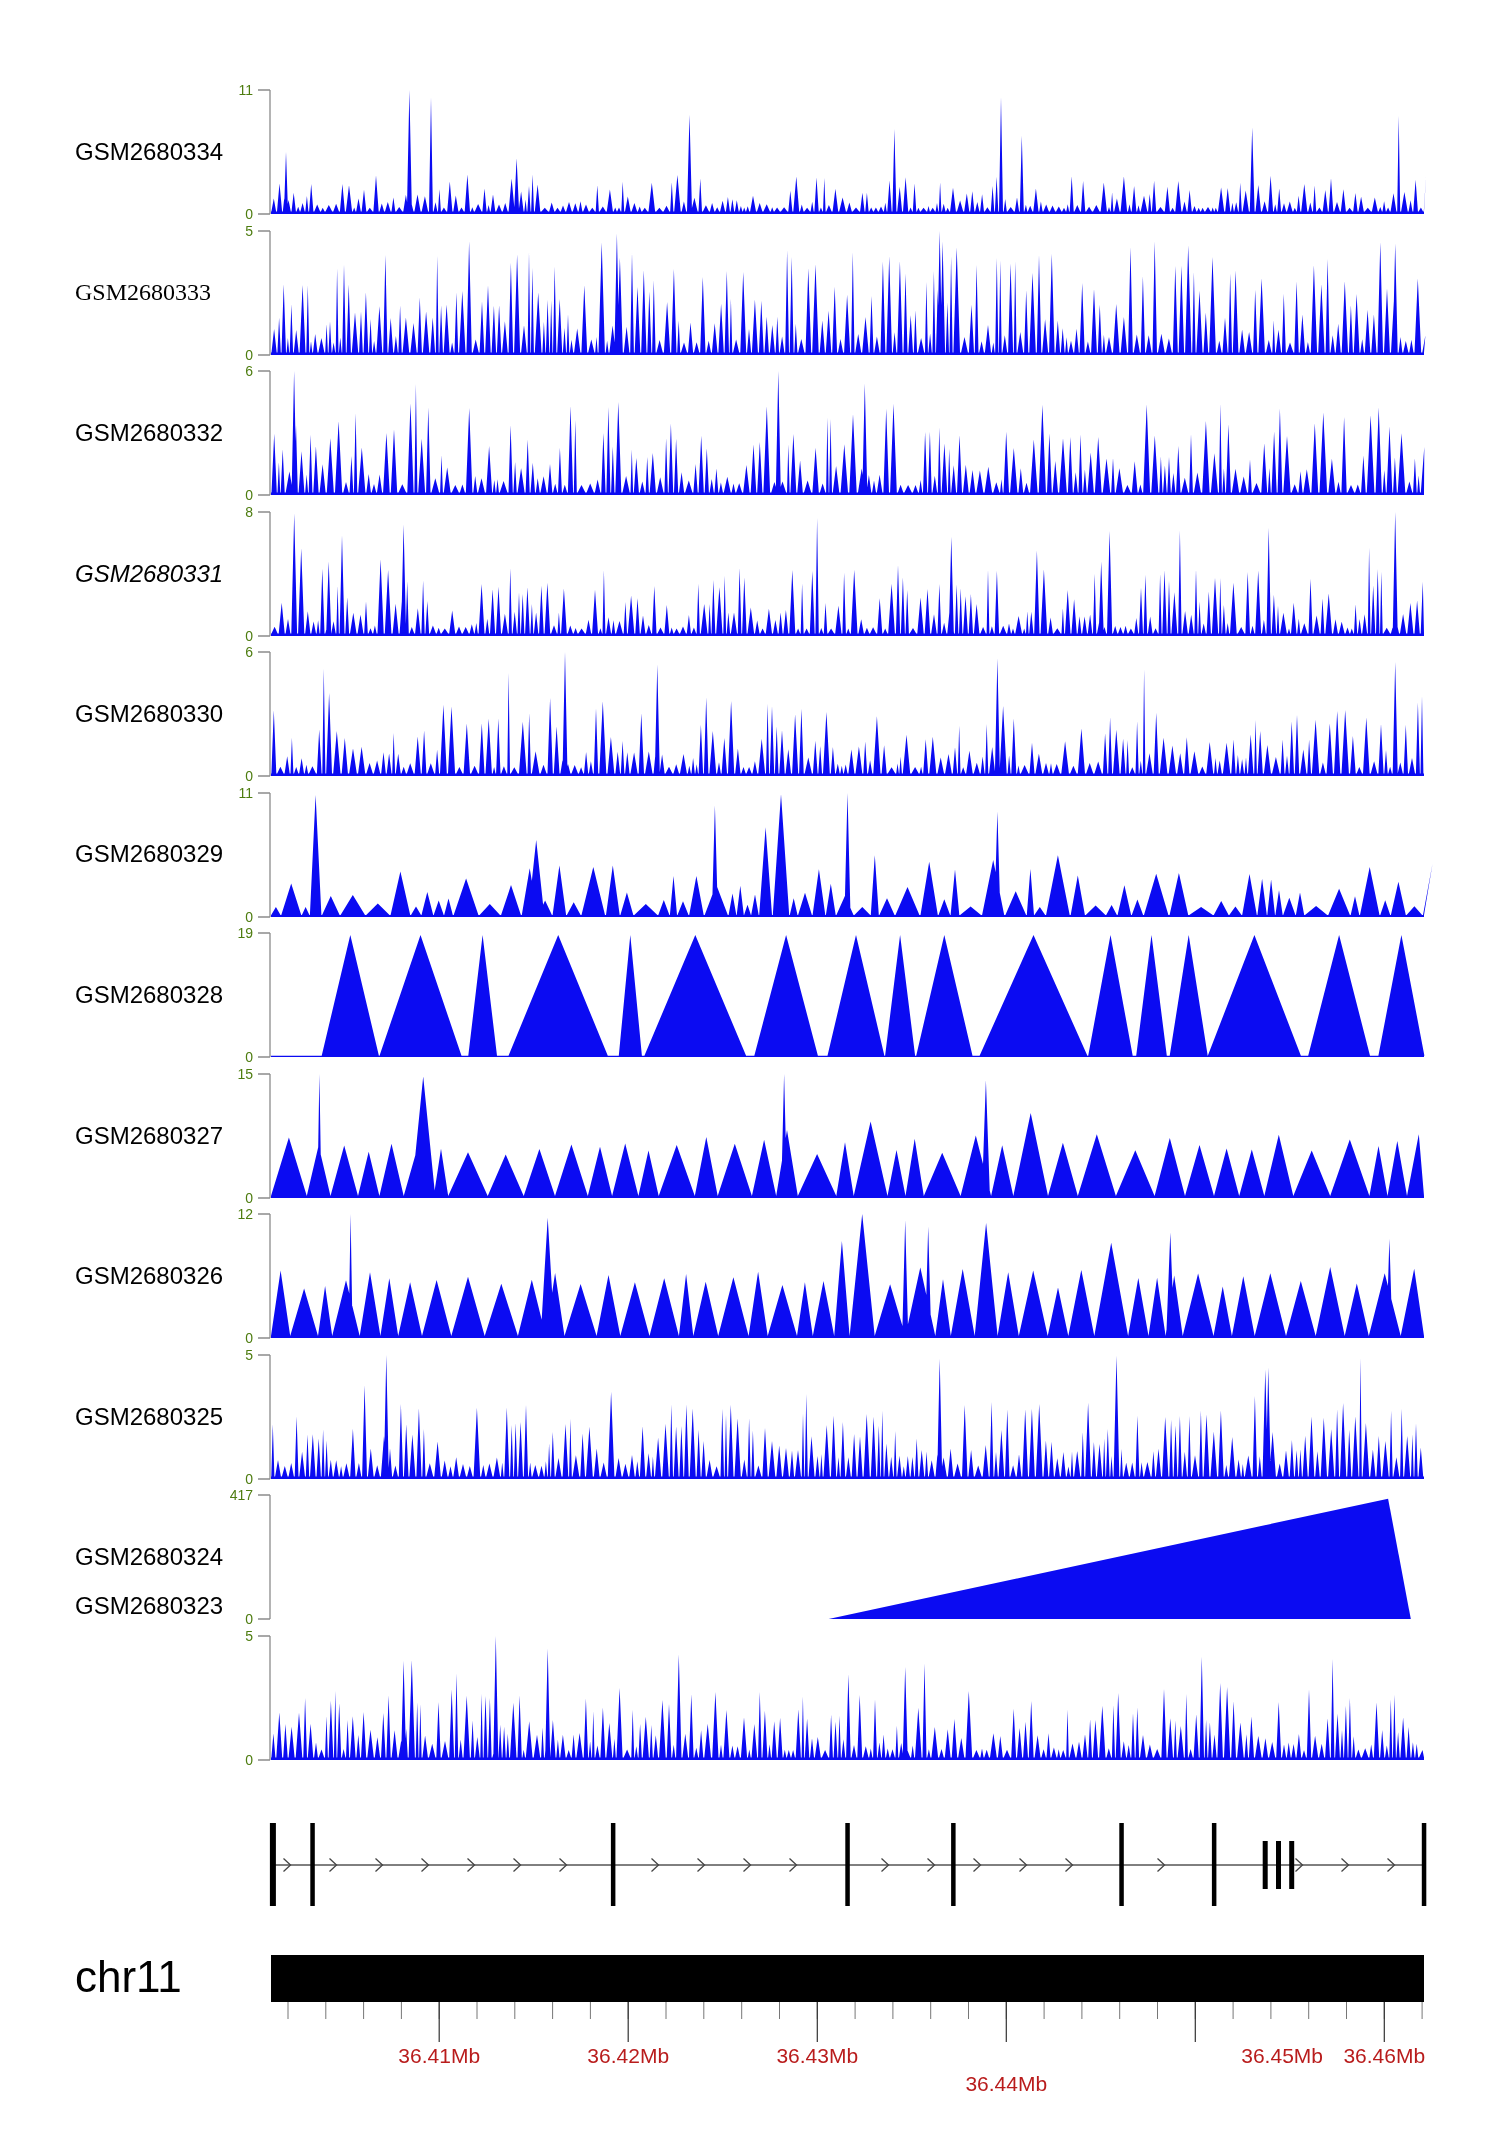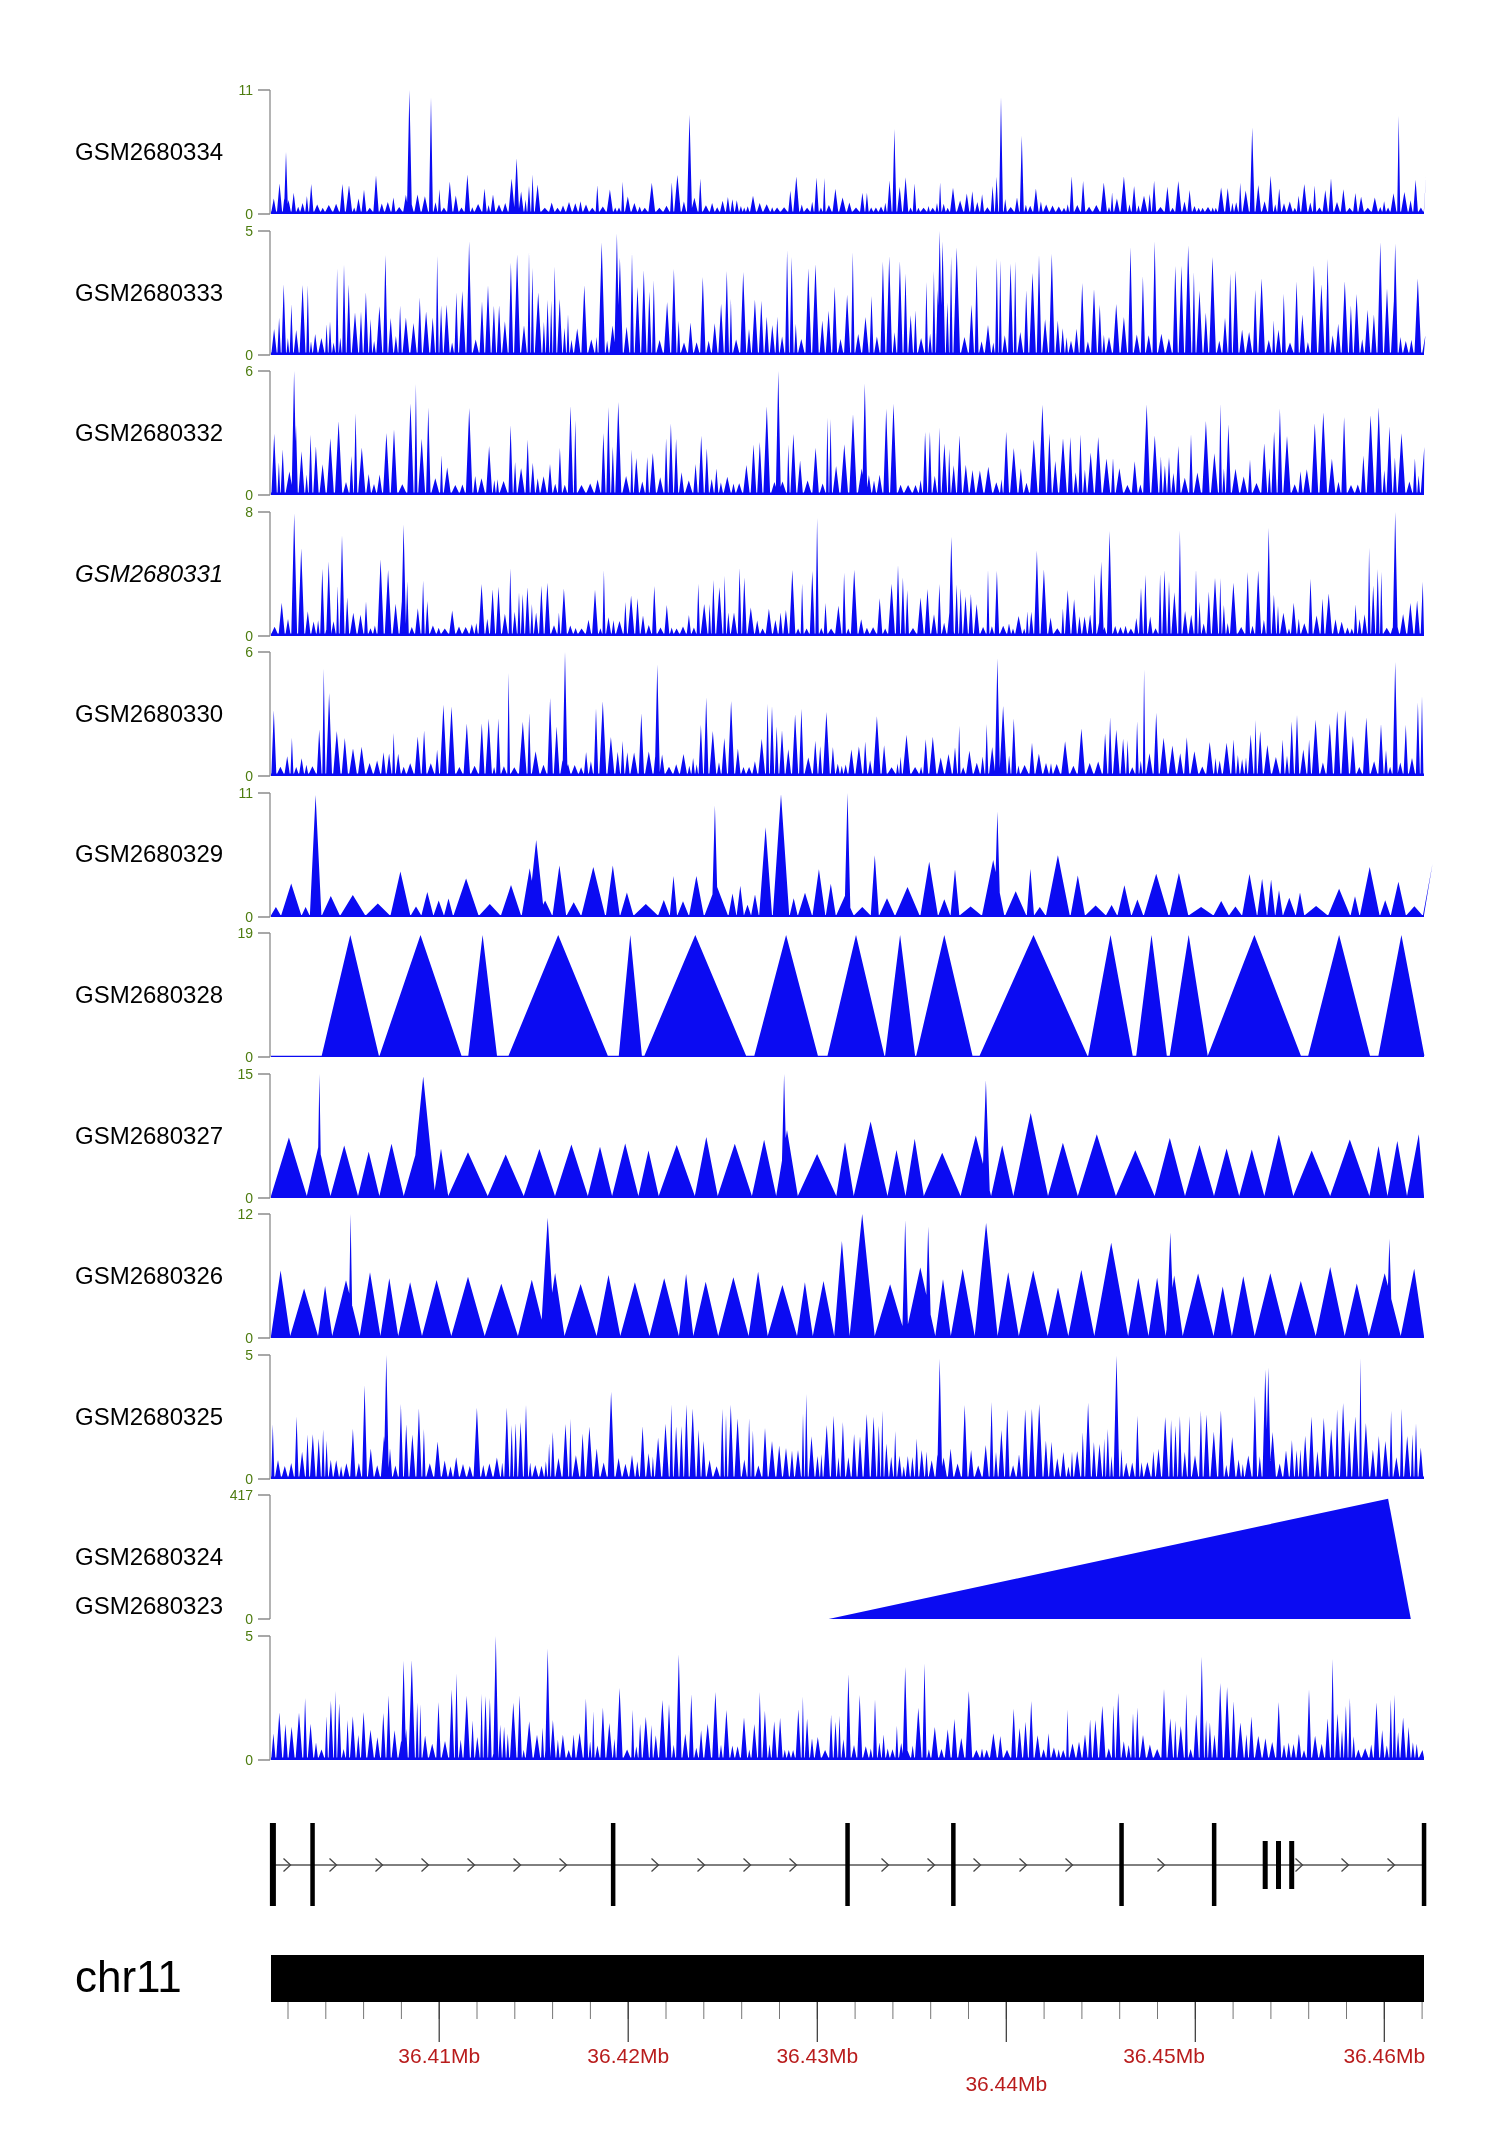--- a/index.html
+++ b/index.html
@@ -23,21 +23,21 @@
       <div class="ymax" style="top: 83px;">11</div>
       <div class="yzero" style="top: 207px;">0</div>
       <svg class="bracket" width="16" height="128" style="left: 255px; top: 88px;">
         <path d="M15 2 V126 M3 2 H15 M3 126 H15" stroke="#8c8c8c" stroke-width="1.3" fill="none"></path>
       </svg>
       <svg class="signal" width="1153" height="125" style="left: 271px; top: 90px;">
         <path d="M0 124 L0 121.5 L0.4 121.5 L2.8 108.4 L5.1 121.5 L6.0 121.5 L8.5 93.6 L11.1 121.5 L11.8 121.5 L13.2 108.4 L14.7 121.5 L13.0 121.5 L15.0 62.0 L17.0 121.5 L15.3 121.5 L17.5 110.1 L19.8 121.5 L20.5 121.5 L22.7 102.8 L24.9 121.5 L25.5 121.5 L27.2 116.7 L28.8 121.5 L29.4 121.5 L31.6 113.0 L33.7 121.5 L34.3 121.5 L35.9 105.9 L37.4 121.5 L38.1 121.5 L40.2 93.9 L42.4 121.5 L43.3 121.5 L46.2 114.4 L49.1 121.5 L49.9 121.5 L51.7 117.7 L53.6 121.5 L54.5 121.5 L57.8 114.9 L61.2 121.5 L62.3 121.5 L65.1 113.8 L68.0 121.5 L68.9 121.5 L71.4 93.9 L73.9 121.5 L74.9 121.5 L78.0 95.3 L81.1 121.5 L81.8 121.5 L83.2 117.6 L84.5 121.5 L85.2 121.5 L87.5 108.5 L89.8 121.5 L90.6 121.5 L93.0 99.8 L95.3 121.5 L96.2 121.5 L98.8 117.7 L101.5 121.5 L102.4 121.5 L105.0 85.4 L107.7 121.5 L108.5 121.5 L110.8 113.6 L113.1 121.5 L114.0 121.5 L116.8 111.9 L119.6 121.5 L120.5 121.5 L122.4 107.5 L124.3 121.5 L125.2 121.5 L128.2 116.9 L131.3 121.5 L132.3 121.5 L134.9 104.8 L137.5 121.5 L135.9 121.5 L138.4 0.0 L140.9 121.5 L138.4 121.5 L140.4 113.0 L142.5 121.5 L143.4 121.5 L146.5 104.5 L149.6 121.5 L150.7 121.5 L153.9 106.3 L157.1 121.5 L158.0 121.5 L160.0 7.4 L161.9 121.5 L162.6 121.5 L164.5 112.2 L166.4 121.5 L167.0 121.5 L168.4 99.2 L169.9 121.5 L170.6 121.5 L172.9 117.4 L175.3 121.5 L176.2 121.5 L178.8 91.6 L181.4 121.5 L182.3 121.5 L184.8 105.6 L187.4 121.5 L188.2 121.5 L190.5 117.5 L192.8 121.5 L193.7 121.5 L196.4 84.6 L199.0 121.5 L199.8 121.5 L201.3 117.2 L202.9 121.5 L203.8 121.5 L207.1 113.9 L210.5 121.5 L211.4 121.5 L213.5 98.4 L215.6 121.5 L216.2 121.5 L217.6 115.0 L219.0 121.5 L219.7 121.5 L222.0 104.6 L224.3 121.5 L225.2 121.5 L228.0 114.5 L230.8 121.5 L231.8 121.5 L234.2 112.9 L236.7 121.5 L237.6 121.5 L240.6 88.5 L243.7 121.5 L243.1 121.5 L245.6 68.2 L248.1 121.5 L244.4 121.5 L245.7 111.5 L247.0 121.5 L247.6 121.5 L250.1 101.4 L252.6 121.5 L253.3 121.5 L254.6 109.6 L255.8 121.5 L256.3 121.5 L258.0 96.0 L259.6 121.5 L260.1 121.5 L261.6 84.5 L263.0 121.5 L263.8 121.5 L266.6 94.5 L269.3 121.5 L270.4 121.5 L273.8 117.7 L277.1 121.5 L278.2 121.5 L280.7 112.6 L283.3 121.5 L284.1 121.5 L286.5 117.7 L289.0 121.5 L289.8 121.5 L292.0 115.4 L294.3 121.5 L295.2 121.5 L298.0 112.1 L300.8 121.5 L301.8 121.5 L304.3 113.2 L306.8 121.5 L307.6 121.5 L309.5 111.2 L311.4 121.5 L312.2 121.5 L315.0 114.4 L317.7 121.5 L318.6 121.5 L321.3 117.8 L323.9 121.5 L324.7 121.5 L326.3 95.2 L327.9 121.5 L328.7 121.5 L331.8 116.5 L334.8 121.5 L335.8 121.5 L338.9 99.5 L341.9 121.5 L342.7 121.5 L344.2 117.5 L345.7 121.5 L346.2 121.5 L348.0 117.4 L349.7 121.5 L350.3 121.5 L351.7 91.7 L353.2 121.5 L354.0 121.5 L356.8 106.6 L359.6 121.5 L360.6 121.5 L363.4 112.9 L366.1 121.5 L366.9 121.5 L368.7 116.4 L370.4 121.5 L371.2 121.5 L373.8 117.8 L376.4 121.5 L377.5 121.5 L380.8 92.7 L384.1 121.5 L385.3 121.5 L388.4 117.7 L391.5 121.5 L392.6 121.5 L395.5 115.7 L398.4 121.5 L399.2 121.5 L400.8 92.2 L402.4 121.5 L403.2 121.5 L406.4 85.0 L409.7 121.5 L410.7 121.5 L412.9 111.4 L415.2 121.5 L415.9 121.5 L417.5 117.5 L419.2 121.5 L416.0 121.5 L418.5 24.8 L421.0 121.5 L420.1 121.5 L423.4 107.7 L426.6 121.5 L427.5 121.5 L429.3 88.6 L431.0 121.5 L431.9 121.5 L434.9 115.3 L438.0 121.5 L438.9 121.5 L441.1 112.9 L443.4 121.5 L444.1 121.5 L446.2 117.2 L448.2 121.5 L449.1 121.5 L451.6 110.7 L454.1 121.5 L454.9 121.5 L456.9 107.0 L458.9 121.5 L459.6 121.5 L461.4 109.3 L463.2 121.5 L463.9 121.5 L465.8 110.3 L467.7 121.5 L468.3 121.5 L469.9 115.9 L471.4 121.5 L471.9 121.5 L473.2 117.5 L474.6 121.5 L475.1 121.5 L476.7 116.3 L478.3 121.5 L479.1 121.5 L482.0 105.7 L485.0 121.5 L486.0 121.5 L488.7 113.0 L491.4 121.5 L492.4 121.5 L495.7 114.2 L498.9 121.5 L499.7 121.5 L501.2 117.2 L502.7 121.5 L503.4 121.5 L506.1 117.5 L508.8 121.5 L509.9 121.5 L513.1 117.2 L516.3 121.5 L517.3 121.5 L519.3 100.8 L521.4 121.5 L522.3 121.5 L525.3 86.6 L528.2 121.5 L529.0 121.5 L530.8 114.4 L532.5 121.5 L533.3 121.5 L536.1 117.7 L538.9 121.5 L539.6 121.5 L541.2 111.7 L542.7 121.5 L543.4 121.5 L545.5 87.6 L547.7 121.5 L548.4 121.5 L549.9 117.5 L551.5 121.5 L552.0 121.5 L553.3 88.0 L554.6 121.5 L555.3 121.5 L557.9 114.9 L560.6 121.5 L561.6 121.5 L564.4 98.7 L567.2 121.5 L568.2 121.5 L571.6 107.6 L574.9 121.5 L575.9 121.5 L578.4 112.6 L580.8 121.5 L581.8 121.5 L585.0 117.5 L588.2 121.5 L589.1 121.5 L591.4 102.7 L593.6 121.5 L594.3 121.5 L595.9 102.8 L597.6 121.5 L598.3 121.5 L600.2 117.5 L602.1 121.5 L602.8 121.5 L604.9 117.5 L607.0 121.5 L607.8 121.5 L610.0 116.5 L612.3 121.5 L612.9 121.5 L614.3 112.7 L615.7 121.5 L616.3 121.5 L618.5 90.4 L620.7 121.5 L621.4 121.5 L623.4 39.1 L625.4 121.5 L626.2 121.5 L628.7 96.7 L631.1 121.5 L632.0 121.5 L634.6 87.2 L637.2 121.5 L638.0 121.5 L639.6 117.5 L641.2 121.5 L641.8 121.5 L643.5 93.6 L645.3 121.5 L645.9 121.5 L647.4 117.7 L649.0 121.5 L649.7 121.5 L652.6 117.8 L655.5 121.5 L656.2 121.5 L657.5 116.1 L658.8 121.5 L659.4 121.5 L661.7 117.8 L664.0 121.5 L664.6 121.5 L666.0 113.0 L667.3 121.5 L667.8 121.5 L669.1 92.6 L670.4 121.5 L670.9 121.5 L672.7 113.7 L674.5 121.5 L675.1 121.5 L676.7 117.8 L678.3 121.5 L679.1 121.5 L682.0 97.8 L684.9 121.5 L686.0 121.5 L689.1 110.4 L692.2 121.5 L693.2 121.5 L695.8 103.5 L698.3 121.5 L699.2 121.5 L701.3 101.2 L703.4 121.5 L704.1 121.5 L706.3 111.9 L708.4 121.5 L709.1 121.5 L711.1 104.3 L713.0 121.5 L713.8 121.5 L716.4 117.3 L719.0 121.5 L719.8 121.5 L721.6 96.0 L723.3 121.5 L723.9 121.5 L725.6 86.8 L727.3 121.5 L728.0 121.5 L730.0 7.3 L732.0 121.5 L732.7 121.5 L734.2 108.9 L735.8 121.5 L736.6 121.5 L739.7 117.0 L742.9 121.5 L743.8 121.5 L746.0 107.5 L748.1 121.5 L748.8 121.5 L750.8 45.7 L752.8 121.5 L753.4 121.5 L754.9 114.8 L756.3 121.5 L756.9 121.5 L759.2 115.8 L761.4 121.5 L762.3 121.5 L764.9 98.5 L767.5 121.5 L768.3 121.5 L769.9 111.4 L771.6 121.5 L772.4 121.5 L775.2 114.5 L777.9 121.5 L778.9 121.5 L781.5 115.5 L784.2 121.5 L785.1 121.5 L787.8 116.5 L790.4 121.5 L791.2 121.5 L793.0 117.8 L794.8 121.5 L795.3 121.5 L796.7 114.3 L798.1 121.5 L798.7 121.5 L800.7 86.3 L802.7 121.5 L803.5 121.5 L806.3 115.0 L809.1 121.5 L810.0 121.5 L812.1 91.1 L814.3 121.5 L815.2 121.5 L818.1 116.8 L821.0 121.5 L822.1 121.5 L825.3 115.0 L828.6 121.5 L829.7 121.5 L832.8 92.6 L835.9 121.5 L836.7 121.5 L838.0 117.1 L839.3 121.5 L839.7 121.5 L841.1 102.5 L842.4 121.5 L843.2 121.5 L845.9 108.6 L848.6 121.5 L849.6 121.5 L852.9 86.6 L856.1 121.5 L857.0 121.5 L858.5 114.2 L860.0 121.5 L860.7 121.5 L863.1 96.0 L865.4 121.5 L866.1 121.5 L867.5 115.2 L868.9 121.5 L869.7 121.5 L873.0 105.8 L876.3 121.5 L877.1 121.5 L878.7 104.1 L880.3 121.5 L880.9 121.5 L883.1 90.7 L885.2 121.5 L886.2 121.5 L889.5 117.1 L892.8 121.5 L893.8 121.5 L896.4 96.7 L898.9 121.5 L899.7 121.5 L901.6 117.7 L903.4 121.5 L904.3 121.5 L907.3 91.1 L910.4 121.5 L911.3 121.5 L913.5 111.4 L915.7 121.5 L916.5 121.5 L918.6 100.1 L920.8 121.5 L921.5 121.5 L923.5 116.0 L925.4 121.5 L926.1 121.5 L927.7 117.8 L929.3 121.5 L929.9 121.5 L931.6 117.8 L933.4 121.5 L934.2 121.5 L937.0 117.0 L939.7 121.5 L940.4 121.5 L941.7 117.6 L943.0 121.5 L943.5 121.5 L944.8 117.8 L946.2 121.5 L947.0 121.5 L950.1 97.6 L953.2 121.5 L954.2 121.5 L956.7 97.9 L959.3 121.5 L960.0 121.5 L961.4 112.8 L962.8 121.5 L963.3 121.5 L965.2 112.2 L967.1 121.5 L967.7 121.5 L969.2 92.7 L970.8 121.5 L971.6 121.5 L974.7 100.4 L977.9 121.5 L978.8 121.5 L981.2 37.6 L983.6 121.5 L984.5 121.5 L987.3 95.0 L990.0 121.5 L991.0 121.5 L993.6 111.2 L996.2 121.5 L997.1 121.5 L999.6 85.8 L1002.1 121.5 L1002.8 121.5 L1004.2 114.2 L1005.7 121.5 L1006.3 121.5 L1008.2 98.6 L1010.1 121.5 L1010.8 121.5 L1013.0 113.3 L1015.2 121.5 L1016.0 121.5 L1018.8 111.4 L1021.5 121.5 L1022.3 121.5 L1023.8 117.8 L1025.4 121.5 L1025.9 121.5 L1027.6 105.7 L1029.3 121.5 L1030.2 121.5 L1033.3 94.0 L1036.3 121.5 L1037.3 121.5 L1039.3 112.4 L1041.3 121.5 L1042.0 121.5 L1043.6 95.6 L1045.2 121.5 L1045.9 121.5 L1048.4 117.5 L1050.8 121.5 L1051.7 121.5 L1054.3 99.9 L1056.9 121.5 L1057.7 121.5 L1060.0 88.2 L1062.3 121.5 L1063.2 121.5 L1066.0 111.9 L1068.9 121.5 L1069.8 121.5 L1072.4 99.2 L1074.9 121.5 L1075.9 121.5 L1078.6 117.8 L1081.4 121.5 L1082.2 121.5 L1084.4 103.0 L1086.6 121.5 L1087.5 121.5 L1090.1 106.7 L1092.8 121.5 L1093.8 121.5 L1096.8 117.8 L1099.9 121.5 L1100.9 121.5 L1103.8 107.6 L1106.8 121.5 L1107.6 121.5 L1109.3 117.0 L1110.9 121.5 L1111.5 121.5 L1113.1 111.3 L1114.8 121.5 L1115.3 121.5 L1117.1 117.5 L1118.8 121.5 L1119.6 121.5 L1122.5 103.3 L1125.4 121.5 L1126.2 121.5 L1127.7 26.0 L1129.2 121.5 L1130.1 121.5 L1133.4 102.0 L1136.7 121.5 L1137.6 121.5 L1139.6 110.3 L1141.5 121.5 L1142.3 121.5 L1144.6 89.7 L1146.9 121.5 L1147.7 121.5 L1149.9 117.6 L1152.0 121.5 L1152.8 121.5 L1155.1 84.6 L1153.0 121.5 L1153 121.5 L1153 124 Z" fill="#0b0bf2" stroke="none"></path>
       </svg>
     </div>
     <div class="track">
-      <div class="tlabel" style="top: 279px;">GSM2680333</div>
+      <div class="tlabel" style="top: 279px; font-family: Liberation Serif, serif;">GSM2680333</div>
       <div class="ymax" style="top: 224px;">5</div>
       <div class="yzero" style="top: 348px;">0</div>
       <svg class="bracket" width="16" height="128" style="left: 255px; top: 229px;">
         <path d="M15 2 V126 M3 2 H15 M3 126 H15" stroke="#8c8c8c" stroke-width="1.3" fill="none"></path>
       </svg>
       <svg class="signal" width="1153" height="125" style="left: 271px; top: 231px;">
         <path d="M0 124 L0 121.5 L0.5 121.5 L3.1 98.1 L5.7 121.5 L6.4 121.5 L8.1 86.8 L9.8 121.5 L10.5 121.5 L12.7 53.2 L15.0 121.5 L15.6 121.5 L16.9 107.1 L18.2 121.5 L18.7 121.5 L20.4 73.3 L22.1 121.5 L22.8 121.5 L25.2 99.1 L27.7 121.5 L28.6 121.5 L31.6 54.1 L34.5 121.5 L35.3 121.5 L36.8 54.3 L38.3 121.5 L38.8 121.5 L40.0 110.2 L41.3 121.5 L42.0 121.5 L44.2 103.0 L46.5 121.5 L47.4 121.5 L50.4 107.0 L53.4 121.5 L54.2 121.5 L55.6 93.3 L56.9 121.5 L57.5 121.5 L59.0 90.6 L60.6 121.5 L61.1 121.5 L62.6 111.6 L64.2 121.5 L64.7 121.5 L66.1 37.6 L67.5 121.5 L67.9 121.5 L69.3 106.5 L70.7 121.5 L71.2 121.5 L73.0 33.7 L74.9 121.5 L75.6 121.5 L77.7 53.6 L79.9 121.5 L80.8 121.5 L84.0 81.5 L87.2 121.5 L88.1 121.5 L90.0 80.6 L91.8 121.5 L92.6 121.5 L94.9 61.3 L97.3 121.5 L98.0 121.5 L99.6 88.1 L101.1 121.5 L101.6 121.5 L103.1 110.1 L104.7 121.5 L105.4 121.5 L108.4 75.3 L111.3 121.5 L112.2 121.5 L114.4 23.9 L116.5 121.5 L117.3 121.5 L119.7 87.0 L122.2 121.5 L123.0 121.5 L124.9 105.1 L126.8 121.5 L127.4 121.5 L129.1 74.4 L130.7 121.5 L131.6 121.5 L134.9 86.6 L138.2 121.5 L139.4 121.5 L142.5 91.9 L145.7 121.5 L146.6 121.5 L148.8 66.6 L150.9 121.5 L151.9 121.5 L155.1 80.5 L158.3 121.5 L159.3 121.5 L161.7 86.6 L164.1 121.5 L164.8 121.5 L166.2 24.9 L167.7 121.5 L168.3 121.5 L170.1 74.5 L171.9 121.5 L172.7 121.5 L175.6 73.5 L178.6 121.5 L179.4 121.5 L181.1 111.5 L182.9 121.5 L183.5 121.5 L185.4 61.5 L187.2 121.5 L188.1 121.5 L191.3 60.0 L194.5 121.5 L195.5 121.5 L198.1 10.3 L200.8 121.5 L201.8 121.5 L204.7 108.5 L207.7 121.5 L208.6 121.5 L211.0 70.4 L213.3 121.5 L214.2 121.5 L217.0 54.6 L219.7 121.5 L220.6 121.5 L222.9 74.7 L225.1 121.5 L225.9 121.5 L228.1 74.2 L230.3 121.5 L231.1 121.5 L233.9 90.3 L236.7 121.5 L237.6 121.5 L239.9 31.7 L242.1 121.5 L243.1 121.5 L246.1 23.6 L249.1 121.5 L250.1 121.5 L253.0 94.3 L255.8 121.5 L256.6 121.5 L258.0 21.3 L259.4 121.5 L259.9 121.5 L261.4 36.8 L262.9 121.5 L263.8 121.5 L267.2 61.6 L270.5 121.5 L271.4 121.5 L272.9 90.7 L274.4 121.5 L274.9 121.5 L276.6 68.7 L278.3 121.5 L278.8 121.5 L280.2 69.5 L281.5 121.5 L282.0 121.5 L283.7 35.6 L285.4 121.5 L286.2 121.5 L288.7 67.9 L291.2 121.5 L291.9 121.5 L293.5 96.9 L295.1 121.5 L295.7 121.5 L297.0 83.3 L298.3 121.5 L298.8 121.5 L300.5 108.7 L302.2 121.5 L303.1 121.5 L306.2 97.4 L309.4 121.5 L310.4 121.5 L313.3 54.3 L316.2 121.5 L317.2 121.5 L320.3 108.5 L323.4 121.5 L324.2 121.5 L325.5 106.1 L326.7 121.5 L327.5 121.5 L330.7 11.5 L333.9 121.5 L334.7 121.5 L336.1 109.7 L337.6 121.5 L338.4 121.5 L341.6 94.6 L344.8 121.5 L343.4 121.5 L345.9 2.5 L348.4 121.5 L345.9 121.5 L348.9 26.7 L351.8 121.5 L352.8 121.5 L355.6 95.8 L358.4 121.5 L359.2 121.5 L361.0 22.1 L362.9 121.5 L363.7 121.5 L366.5 56.0 L369.3 121.5 L370.2 121.5 L372.8 39.2 L375.5 121.5 L376.3 121.5 L378.3 60.4 L380.4 121.5 L381.1 121.5 L382.8 49.2 L384.6 121.5 L385.5 121.5 L388.6 109.1 L391.8 121.5 L392.9 121.5 L396.1 70.9 L399.2 121.5 L400.2 121.5 L402.9 38.0 L405.5 121.5 L406.2 121.5 L407.7 89.4 L409.2 121.5 L410.0 121.5 L413.0 111.6 L416.0 121.5 L417.0 121.5 L419.5 91.4 L422.1 121.5 L423.0 121.5 L425.6 111.3 L428.3 121.5 L429.2 121.5 L431.8 46.1 L434.5 121.5 L435.4 121.5 L437.7 109.8 L440.0 121.5 L440.9 121.5 L443.7 92.2 L446.5 121.5 L447.4 121.5 L450.1 72.7 L452.8 121.5 L453.6 121.5 L455.8 39.9 L458.0 121.5 L458.6 121.5 L459.9 67.8 L461.3 121.5 L462.1 121.5 L465.1 108.4 L468.2 121.5 L469.3 121.5 L472.2 41.1 L475.2 121.5 L476.0 121.5 L478.0 97.9 L480.1 121.5 L480.9 121.5 L483.9 68.4 L486.9 121.5 L487.9 121.5 L490.3 69.7 L492.7 121.5 L493.5 121.5 L495.7 85.7 L497.9 121.5 L498.8 121.5 L501.3 93.9 L503.9 121.5 L504.6 121.5 L506.3 85.8 L508.0 121.5 L508.7 121.5 L511.1 105.6 L513.4 121.5 L514.2 121.5 L516.1 19.3 L518.0 121.5 L518.7 121.5 L520.7 26.1 L522.6 121.5 L523.3 121.5 L524.8 92.8 L526.4 121.5 L527.2 121.5 L530.3 108.1 L533.4 121.5 L534.5 121.5 L537.3 37.2 L540.2 121.5 L541.2 121.5 L544.5 33.3 L547.7 121.5 L548.7 121.5 L551.3 89.5 L553.9 121.5 L554.8 121.5 L557.6 79.8 L560.3 121.5 L561.2 121.5 L563.7 55.7 L566.1 121.5 L567.0 121.5 L569.5 107.9 L572.1 121.5 L573.1 121.5 L576.1 63.8 L579.2 121.5 L580.1 121.5 L581.8 21.3 L583.5 121.5 L584.3 121.5 L587.2 103.1 L590.2 121.5 L591.2 121.5 L594.5 85.9 L597.7 121.5 L598.6 121.5 L600.5 64.9 L602.5 121.5 L603.3 121.5 L605.9 105.4 L608.6 121.5 L609.5 121.5 L611.9 30.5 L614.4 121.5 L615.4 121.5 L618.2 25.3 L621.0 121.5 L621.8 121.5 L623.6 101.2 L625.4 121.5 L626.2 121.5 L628.9 29.9 L631.6 121.5 L632.5 121.5 L634.5 42.4 L636.5 121.5 L637.3 121.5 L639.7 84.2 L642.0 121.5 L642.8 121.5 L644.4 79.2 L646.1 121.5 L647.0 121.5 L650.1 107.0 L653.2 121.5 L654.0 121.5 L655.4 51.0 L656.9 121.5 L657.4 121.5 L659.1 102.4 L660.8 121.5 L661.4 121.5 L662.9 40.1 L664.4 121.5 L665.0 121.5 L666.7 58.5 L668.5 121.5 L666.2 121.5 L668.7 0.0 L671.2 121.5 L669.2 121.5 L671.6 10.4 L674.1 121.5 L674.8 121.5 L676.4 71.6 L678.0 121.5 L678.5 121.5 L680.1 25.6 L681.6 121.5 L682.4 121.5 L685.7 16.4 L689.0 121.5 L690.1 121.5 L693.5 106.0 L696.9 121.5 L697.9 121.5 L700.5 73.8 L703.0 121.5 L703.8 121.5 L705.6 33.9 L707.5 121.5 L708.2 121.5 L710.6 110.3 L712.9 121.5 L713.9 121.5 L717.0 94.0 L720.0 121.5 L720.8 121.5 L722.3 111.5 L723.7 121.5 L724.2 121.5 L725.8 27.1 L727.4 121.5 L727.9 121.5 L729.3 29.2 L730.7 121.5 L731.4 121.5 L733.8 104.2 L736.2 121.5 L737.1 121.5 L739.6 32.5 L742.1 121.5 L742.8 121.5 L744.2 30.2 L745.6 121.5 L746.4 121.5 L749.3 101.1 L752.2 121.5 L753.1 121.5 L755.2 59.3 L757.3 121.5 L758.3 121.5 L761.5 41.7 L764.8 121.5 L765.8 121.5 L768.0 24.2 L770.3 121.5 L771.2 121.5 L774.1 88.3 L777.1 121.5 L778.1 121.5 L780.8 22.8 L783.6 121.5 L784.5 121.5 L786.8 89.4 L789.1 121.5 L789.8 121.5 L791.7 97.2 L793.6 121.5 L794.2 121.5 L795.6 106.2 L796.9 121.5 L797.6 121.5 L800.0 109.7 L802.4 121.5 L803.2 121.5 L805.5 97.7 L807.8 121.5 L808.6 121.5 L811.2 52.1 L813.7 121.5 L814.6 121.5 L816.9 110.6 L819.2 121.5 L820.1 121.5 L823.0 58.0 L825.9 121.5 L826.8 121.5 L828.8 73.8 L830.8 121.5 L831.4 121.5 L832.9 103.7 L834.3 121.5 L835.1 121.5 L838.0 105.9 L840.9 121.5 L842.0 121.5 L845.2 73.1 L848.5 121.5 L849.7 121.5 L852.9 86.1 L856.1 121.5 L857.1 121.5 L859.5 16.2 L861.8 121.5 L862.8 121.5 L865.8 103.4 L868.9 121.5 L869.8 121.5 L871.9 45.3 L874.1 121.5 L874.9 121.5 L877.7 104.3 L880.6 121.5 L881.5 121.5 L883.7 10.4 L886.0 121.5 L887.0 121.5 L890.4 102.7 L893.7 121.5 L894.9 121.5 L897.9 107.6 L900.8 121.5 L901.8 121.5 L904.3 35.0 L906.8 121.5 L907.7 121.5 L910.4 34.7 L913.1 121.5 L914.1 121.5 L917.2 14.5 L920.4 121.5 L921.2 121.5 L922.9 40.9 L924.6 121.5 L925.4 121.5 L928.5 59.7 L931.5 121.5 L932.5 121.5 L934.8 81.5 L937.2 121.5 L938.2 121.5 L941.5 26.1 L944.9 121.5 L945.9 121.5 L948.3 109.8 L950.6 121.5 L951.5 121.5 L954.0 86.8 L956.6 121.5 L957.3 121.5 L959.2 42.8 L961.0 121.5 L961.8 121.5 L964.6 39.6 L967.4 121.5 L968.4 121.5 L971.1 98.6 L973.9 121.5 L974.9 121.5 L978.1 101.0 L981.2 121.5 L982.1 121.5 L984.2 58.8 L986.4 121.5 L987.4 121.5 L990.6 47.3 L993.9 121.5 L995.0 121.5 L997.8 108.9 L1000.5 121.5 L1001.3 121.5 L1002.7 89.3 L1004.1 121.5 L1004.8 121.5 L1007.5 98.7 L1010.1 121.5 L1010.9 121.5 L1012.8 62.7 L1014.8 121.5 L1015.7 121.5 L1019.0 111.4 L1022.4 121.5 L1023.3 121.5 L1025.6 50.5 L1027.8 121.5 L1028.7 121.5 L1031.4 83.4 L1034.1 121.5 L1035.0 121.5 L1036.9 111.0 L1038.9 121.5 L1039.8 121.5 L1042.9 34.2 L1046.1 121.5 L1047.2 121.5 L1050.4 53.3 L1053.6 121.5 L1054.6 121.5 L1056.6 27.9 L1058.7 121.5 L1059.5 121.5 L1061.7 104.2 L1063.9 121.5 L1064.7 121.5 L1067.2 92.7 L1069.7 121.5 L1070.7 121.5 L1073.8 50.2 L1077.0 121.5 L1077.9 121.5 L1079.9 74.2 L1081.9 121.5 L1082.8 121.5 L1085.6 63.0 L1088.5 121.5 L1089.3 121.5 L1091.2 108.2 L1093.0 121.5 L1093.8 121.5 L1096.6 78.8 L1099.3 121.5 L1100.3 121.5 L1102.9 83.4 L1105.5 121.5 L1106.5 121.5 L1109.3 11.3 L1112.0 121.5 L1113.0 121.5 L1116.0 57.4 L1118.9 121.5 L1120.0 121.5 L1123.3 62.6 L1126.6 121.5 L1121.7 121.5 L1124.2 12.4 L1126.7 121.5 L1127.6 121.5 L1129.5 105.9 L1131.4 121.5 L1132.2 121.5 L1134.8 109.9 L1137.4 121.5 L1138.3 121.5 L1140.4 108.8 L1142.5 121.5 L1143.5 121.5 L1146.8 47.5 L1150.2 121.5 L1151.3 121.5 L1154.4 104.3 L1153.0 121.5 L1153 121.5 L1153 124 Z" fill="#0b0bf2" stroke="none"></path>
       </svg>
     </div>
     <div class="track">
@@ -225,15 +225,15 @@
       <line x1="817.3" y1="0" x2="817.3" y2="40" stroke="#333333" stroke-width="1.2"></line>
       <line x1="1006.3" y1="0" x2="1006.3" y2="40" stroke="#333333" stroke-width="1.2"></line>
       <line x1="1195.3" y1="0" x2="1195.3" y2="40" stroke="#333333" stroke-width="1.2"></line>
       <line x1="1384.3" y1="0" x2="1384.3" y2="40" stroke="#333333" stroke-width="1.2"></line>
     </svg>
 
 <div class="xlabel" style="left: 369.225px; top: 2044px;">36.41Mb</div>
     <div class="xlabel" style="left: 558.241px; top: 2044px;">36.42Mb</div>
     <div class="xlabel" style="left: 747.257px; top: 2044px;">36.43Mb</div>
     <div class="xlabel" style="left: 936.274px; top: 2044px; margin-top: 28px;">36.44Mb</div>
-    <div class="xlabel" style="left: 1094px; top: 2044px;">36.45Mb</div>
+    <div class="xlabel" style="left: 1183px; top: 2044px; text-align: right;">36.45Mb</div>
     <div class="xlabel" style="left: 1314.31px; top: 2044px;">36.46Mb</div>
   </div>
 
 </body></html>

